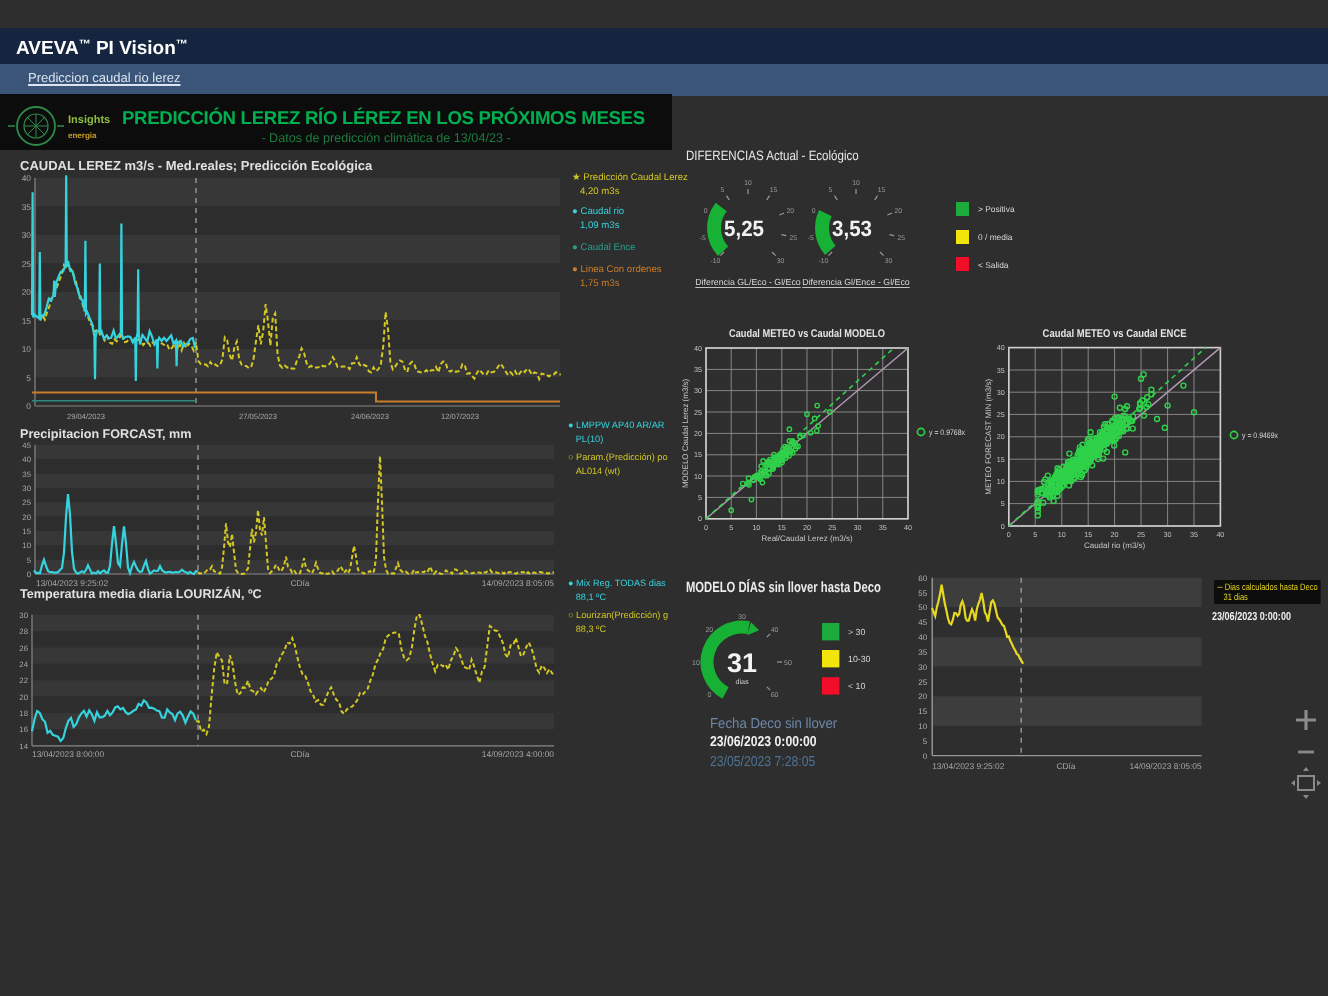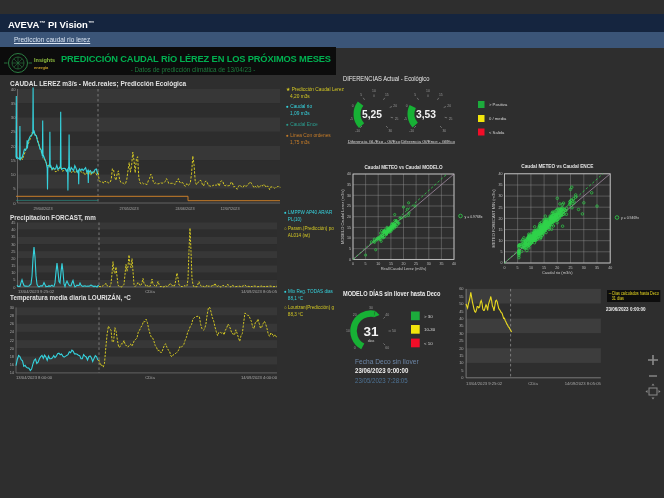--- a/index.html
+++ b/index.html
@@ -5,21 +5,21 @@
 .abs{position:absolute}
 svg{position:absolute;left:0;top:0}
 svg text{font-family:"Liberation Sans",sans-serif}
 </style></head>
 <body>
 <div class="abs" style="left:0;top:14px;width:664px;height:18px;background:#15253f;color:#fff;font-size:9.5px;font-weight:bold;line-height:18px;padding-left:8px;box-sizing:border-box">AVEVA<span style="font-size:6px;vertical-align:3px">™</span> PI Vision<span style="font-size:6px;vertical-align:3px">™</span></div>
 <div class="abs" style="left:0;top:32px;width:664px;height:16px;background:#3b5578">
     <span style="position:absolute;left:14px;top:4px;font-size:6.5px;color:#d9e4f2;text-decoration:underline">Prediccion caudal rio lerez</span>
   </div>
 <div class="abs" style="left:0;top:47px;width:336px;height:28px;background:#0c0c0c"></div>
-<div class="abs" style="left:61px;top:54px;color:#00b050;font-size:9.3px;font-weight:bold;white-space:nowrap;letter-spacing:-0.15px">PREDICCIÓN CAUDAL RÍO LÉREZ EN LOS PRÓXIMOS MESES</div>
+<div class="abs" style="left:61px;top:54px;color:#00b050;font-size:9.3px;font-weight:bold;white-space:nowrap;letter-spacing:-0.15px">PREDICCIÓN LEREZ RÍO LÉREZ EN LOS PRÓXIMOS MESES</div>
 <div class="abs" style="left:62px;top:66px;width:262px;text-align:center;color:#1e7a3e;font-size:6.3px;white-space:nowrap">- Datos de predicción climática de 13/04/23 -</div>
 <svg width="62" height="28" style="left:3px;top:50px" viewBox="0 0 62 28">
 <circle cx="15" cy="13" r="9.5" fill="none" stroke="#2f8a48" stroke-width="0.9"></circle>
 <circle cx="15" cy="13" r="6" fill="none" stroke="#2f8a48" stroke-width="0.6"></circle>
 <g stroke="#2f8a48" stroke-width="0.5">
 <path d="M15 7 L15 19 M9 13 L21 13 M10.8 8.8 L19.2 17.2 M19.2 8.8 L10.8 17.2"></path>
 </g>
 <path d="M4.5 13 L1 13 M25.5 13 L29 13" stroke="#2f8a48" stroke-width="0.8"></path>
 <text x="31" y="11.5" font-size="5.5" fill="#8fbf3f" font-weight="bold">Insights</text>
 <text x="31" y="19" font-size="4" fill="#c8a02a" font-weight="bold">energia</text>

